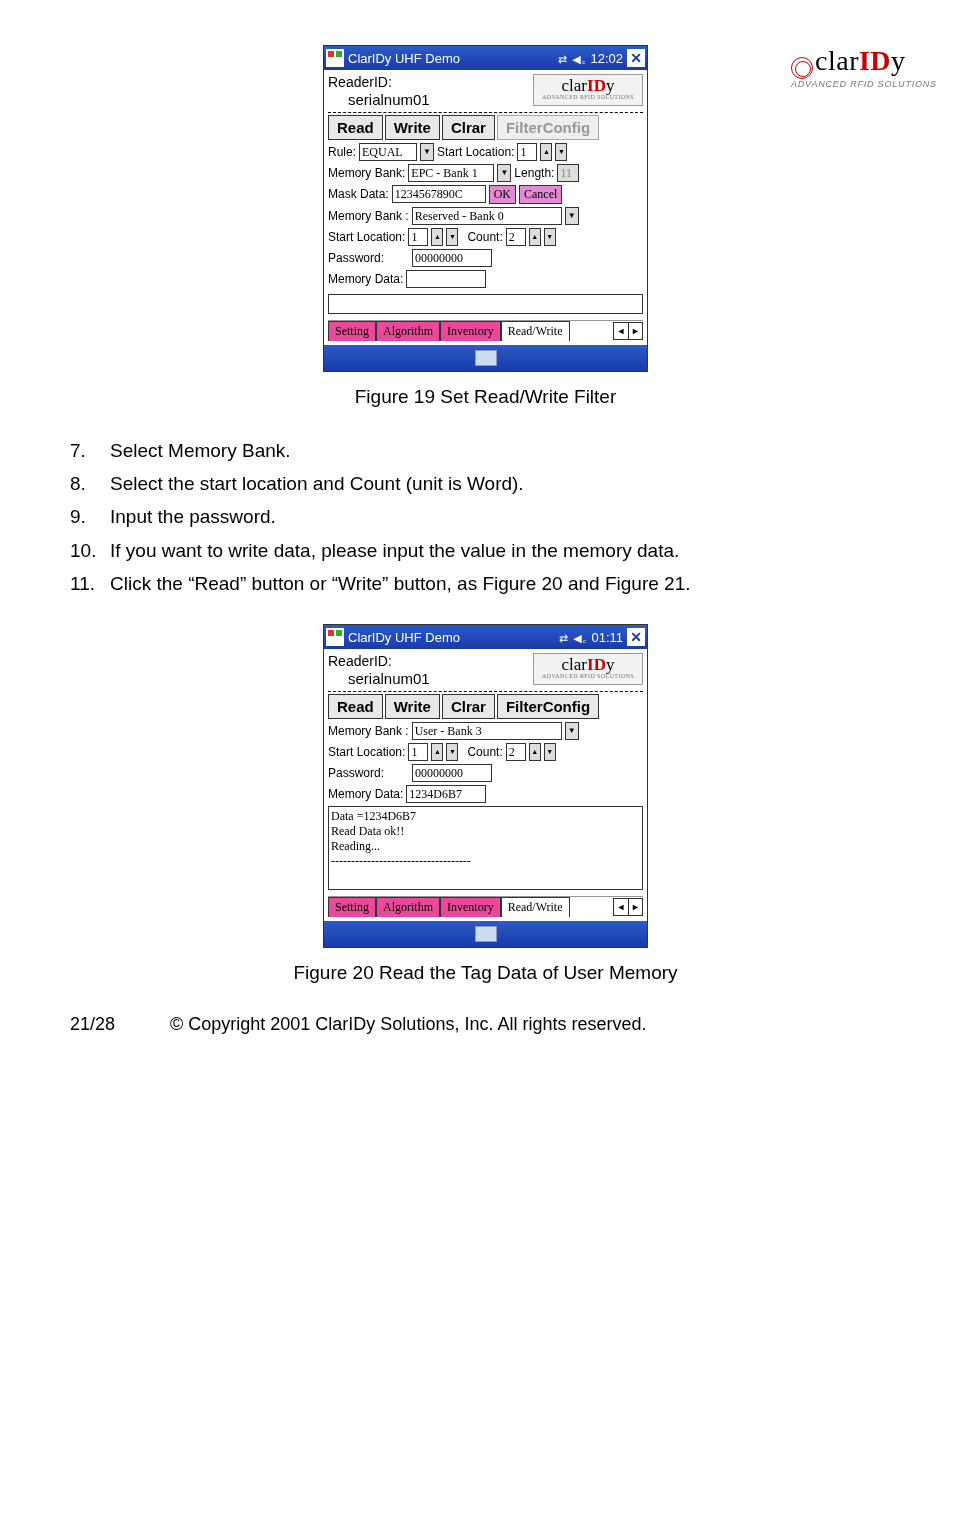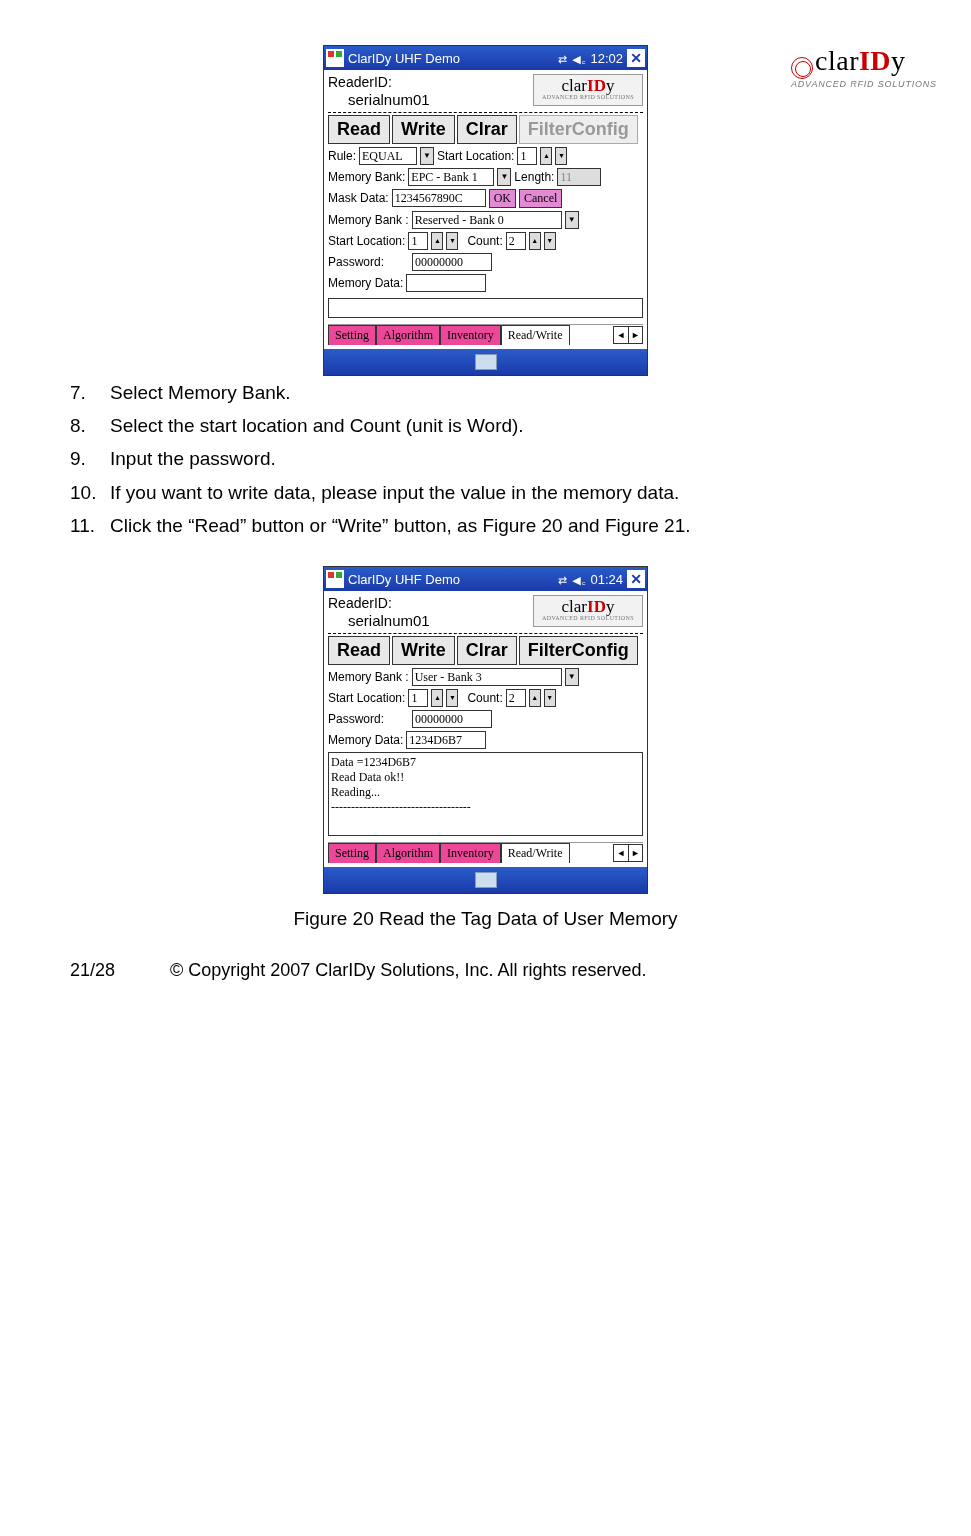--- a/index.html
+++ b/index.html
@@ -84,21 +84,21 @@
     font-family:"Times New Roman",serif; font-size:17px; text-align:center; line-height:1;
     padding-top:2px; color:#000;
   }
   .mini-logo .id{color:#c00;font-weight:bold;}
   .mini-logo .sub{font-size:6px; color:#777; display:block; letter-spacing:0.4px;}
   .dash-line{clear:both;border:none;border-top:1px dashed #000;margin:4px 0 2px 0;}
   
   .btn-row{display:flex;gap:2px;margin-bottom:2px;}
   .btn{
     border:1px solid #333; background:#e8e8e8; font-weight:bold;
-    font-size:18px; padding:3px 8px; cursor:pointer;text-align:center;
+    font-size:15px; padding:3px 8px; cursor:pointer;text-align:center;
   }
   .btn.disabled{color:#999;border-color:#aaa;background:#eee;}
   
   .form-row{display:flex;align-items:center;gap:3px;margin:3px 0;font-size:12px;}
   .lbl{font-size:12px;white-space:nowrap;}
   .sel,.inp{
     border:1px solid #333;background:#fff;font-size:12px;padding:1px 2px;height:18px;
     font-family:"Times New Roman",serif;
   }
   .dd-arrow{width:14px;height:18px;border:1px solid #333;background:#ddd;display:flex;align-items:center;justify-content:center;font-size:8px;}
@@ -170,21 +170,21 @@
           <span class="lbl">Start Location:</span>
           <span class="sel" style="width:20px">1</span>
           <span class="spin">▲</span>
           <span class="spin">▼</span>
         </div>
         <div class="form-row">
           <span class="lbl">Memory Bank:</span>
           <span class="sel" style="width:86px">EPC - Bank 1</span>
           <span class="dd-arrow">▼</span>
           <span class="lbl">Length:</span>
-          <span class="sel grey-inp" style="width:44px">11</span>
+          <span class="sel grey-inp" style="width:22px">11</span>
         </div>
         <div class="form-row">
           <span class="lbl">Mask Data:</span>
           <span class="sel" style="width:94px">1234567890C</span>
           <span class="pink-btn">OK</span>
           <span class="pink-btn">Cancel</span>
         </div>
         <div class="form-row">
           <span class="lbl">Memory Bank :</span>
           <span class="sel" style="width:150px">Reserved - Bank 0</span>
@@ -218,20 +218,21 @@
           <span class="tab-scroll">
               <span>◄</span>
               <span>►</span>
             </span>
         </div>
       </div>
       <div class="taskbar">
           <span class="kb-icon"></span>
         </div>
     </div>
+    <div class="caption">Figure 19 Set Read/Write Filter</div>
   </div>
 
   <ol class="steps">
     <li>
         <span class="num">7.</span>
         <span>Select Memory Bank.</span>
       </li>
     <li>
         <span class="num">8.</span>
         <span>Select the start location and Count (unit is Word).</span>
@@ -250,21 +251,21 @@
       </li>
   </ol>
 
   <div class="figure-wrap">
     <div class="app">
       <div class="titlebar">
         <span class="win-flag"></span>
         <span>ClarIDy UHF Demo</span>
         <span class="spacer"></span>
         <span class="status-icons">⇄ ◀꜀</span>
-        <span class="clock">01:24</span>
+        <span class="clock">01:11</span>
         <span class="close-x">✕</span>
       </div>
       <div class="app-body">
         <div class="mini-logo">
           <span>clar</span><span class="id">ID</span><span>y</span>
           <span class="sub">ADVANCED RFID SOLUTIONS</span>
         </div>
         <div class="reader-row">ReaderID:</div>
         <div class="serial">serialnum01</div>
         <hr class="dash-line">
@@ -315,15 +316,15 @@
       </div>
       <div class="taskbar">
           <span class="kb-icon"></span>
         </div>
     </div>
     <div class="caption">Figure 20 Read the Tag Data of User Memory</div>
   </div>
 
   <div class="footer">
     <span class="pnum">21/28</span>
-    <span>© Copyright 2007 ClarIDy Solutions, Inc. All rights reserved.</span>
+    <span>© Copyright 2001 ClarIDy Solutions, Inc. All rights reserved.</span>
   </div>
 </div>
 
 </body></html>

